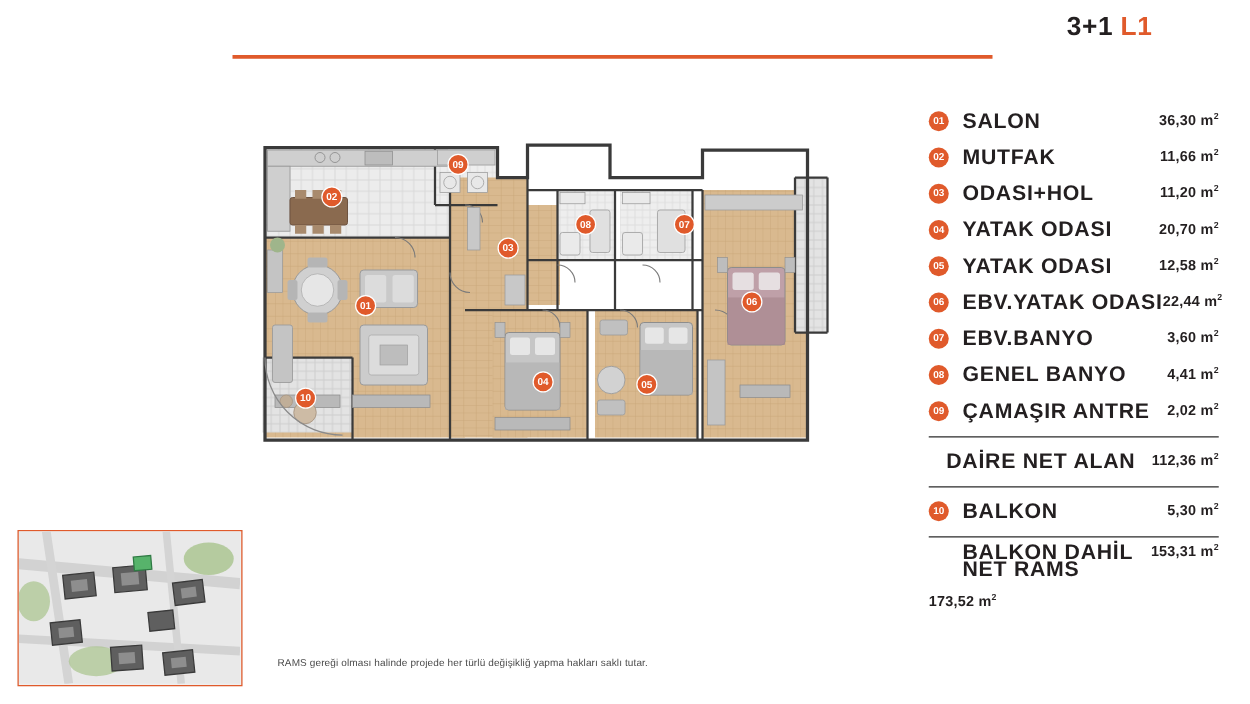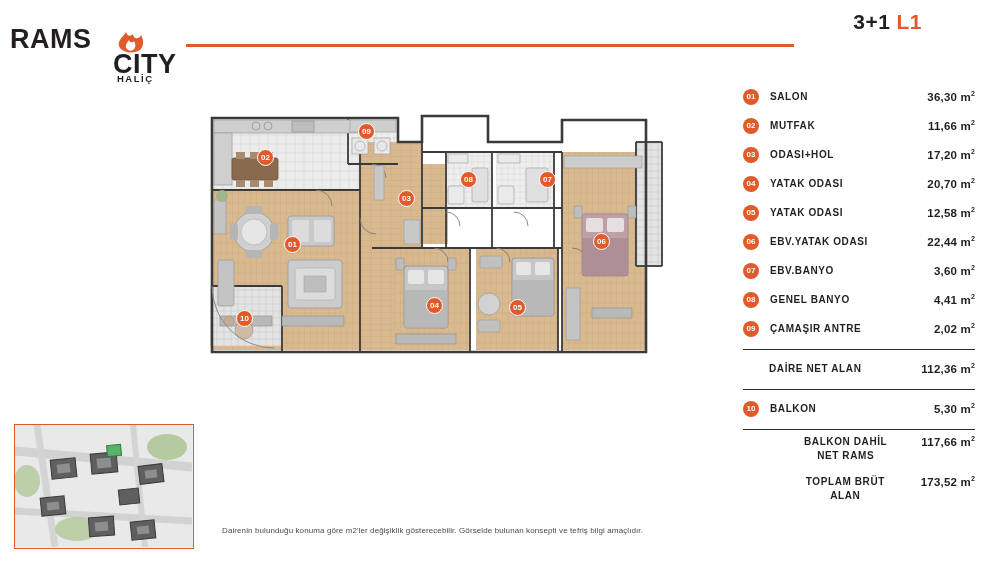--- a/index.html
+++ b/index.html
@@ -100,21 +100,21 @@
     font-size: 8px;
     font-weight: bold;
     display: flex;
     align-items: center;
     justify-content: center;
     flex: 0 0 auto;
     letter-spacing: 0;
   }
   .legend-name {
     margin-left: 11px;
-    font-size: 10px;
+    font-size: 17px;
     font-weight: bold;
     letter-spacing: 0.6px;
     color: #231f20;
     flex: 1 1 auto;
     white-space: nowrap;
   }
   .legend-val {
     font-size: 11.5px;
     font-weight: bold;
     letter-spacing: 0.2px;
@@ -122,31 +122,30 @@
     white-space: nowrap;
     text-align: right;
   }
   .legend-val sup { font-size: 7px; vertical-align: super; }
 
   .legend-divider {
     height: 1px;
     background: #2b2b2b;
     margin: 6px 0 4px 0;
   }
-  .legend-row.summary .legend-name { margin-left: 26px; }
+  .legend-row.summary .legend-name { margin-left: 14px; }
   .legend-row.two-line {
     height: 40px;
     align-items: flex-start;
   }
   .legend-row.two-line .legend-name {
     margin-left: 27px;
     margin-top: 1px;
     white-space: normal;
     line-height: 14px;
-    text-align: center;
   }
   .legend-row.two-line .legend-val { margin-top: 1px; }
 
   
   .plan {
     position: absolute;
     left: 196px;
     top: 108px;
     width: 472px;
     height: 270px;
@@ -189,31 +188,20 @@
     line-height: 12px;
     color: #4a4a4a;
     letter-spacing: 0.1px;
   }
 </style>
 </head>
 <body>
 
 <div class="header">
 
-  <div class="logo">
-    <span class="logo-rams">RAMS</span>
-    <span class="logo-flame">
-      <svg width="34" height="28" viewBox="0 0 34 28">
-        <path d="M6 22 C2 16 8 12 12 6 C13 10 16 11 19 8 C19 13 25 14 27 9 C30 14 30 20 26 24 C20 28 10 27 6 22 Z" fill="#e05a2b"></path>
-        <path d="M13 23 C10 20 13 17 15 14 C16 17 19 17 20 15 C22 18 22 22 19 24 C17 25 15 25 13 23 Z" fill="#ffffff"></path>
-      </svg>
-    </span>
-    <span class="logo-city">CITY</span>
-    <span class="logo-halic">HALİÇ</span>
-  </div>
 
   <div class="header-rule"></div>
 
   <div class="header-title">
     <span>3+1</span><span class="code">L1</span>
   </div>
 </div>
 
 <div class="legend">
 
@@ -225,21 +213,21 @@
 
   <div class="legend-row">
     <span class="badge">02</span>
     <span class="legend-name">MUTFAK</span>
     <span class="legend-val"><span>11,66 m</span><sup>2</sup></span>
   </div>
 
   <div class="legend-row">
     <span class="badge">03</span>
     <span class="legend-name">ODASI+HOL</span>
-    <span class="legend-val"><span>17,20 m</span><sup>2</sup></span>
+    <span class="legend-val"><span>11,20 m</span><sup>2</sup></span>
   </div>
 
   <div class="legend-row">
     <span class="badge">04</span>
     <span class="legend-name">YATAK ODASI</span>
     <span class="legend-val"><span>20,70 m</span><sup>2</sup></span>
   </div>
 
   <div class="legend-row">
     <span class="badge">05</span>
@@ -283,25 +271,24 @@
   <div class="legend-row">
     <span class="badge">10</span>
     <span class="legend-name">BALKON</span>
     <span class="legend-val"><span>5,30 m</span><sup>2</sup></span>
   </div>
 
   <div class="legend-divider"></div>
 
   <div class="legend-row two-line">
     <span class="legend-name"><span>BALKON DAHİL</span><br><span>NET RAMS</span></span>
-    <span class="legend-val"><span>117,66 m</span><sup>2</sup></span>
+    <span class="legend-val"><span>153,31 m</span><sup>2</sup></span>
   </div>
 
   <div class="legend-row two-line">
-    <span class="legend-name"><span>TOPLAM BRÜT</span><br><span>ALAN</span></span>
     <span class="legend-val"><span>173,52 m</span><sup>2</sup></span>
   </div>
 </div>
 
 <div class="plan">
   <svg width="472" height="270" viewBox="0 0 472 270">
     <defs>
       <pattern id="woodH" width="10" height="6" patternUnits="userSpaceOnUse">
         <rect width="10" height="6" fill="#d9b98f"></rect>
         <line x1="0" y1="0" x2="10" y2="0" stroke="#c9a578" stroke-width="0.6"></line>
@@ -532,14 +519,14 @@
       <rect x="32" y="77" width="12" height="8" transform="rotate(-6 38 81)"></rect>
       <rect x="80" y="97" width="13" height="9" transform="rotate(-4 86 101)"></rect>
       <rect x="122" y="101" width="12" height="8" transform="rotate(-6 128 105)"></rect>
     </g>
 
     <rect x="92" y="20" width="14" height="11" fill="#57b36b" stroke="#2f7a44" stroke-width="1" transform="rotate(-5 99 25)"></rect>
   </svg>
 </div>
 
 <div class="footer">
-  <div>Dairenin bulunduğu konuma göre m2'ler değişiklik gösterecebilir. Görselde bulunan konsepti ve tefriş bilgi amaçlıdır.</div>
+  <div>RAMS gereği olması halinde projede her türlü değişikliğ yapma hakları saklı tutar.</div>
 </div>
 
 </body></html>

